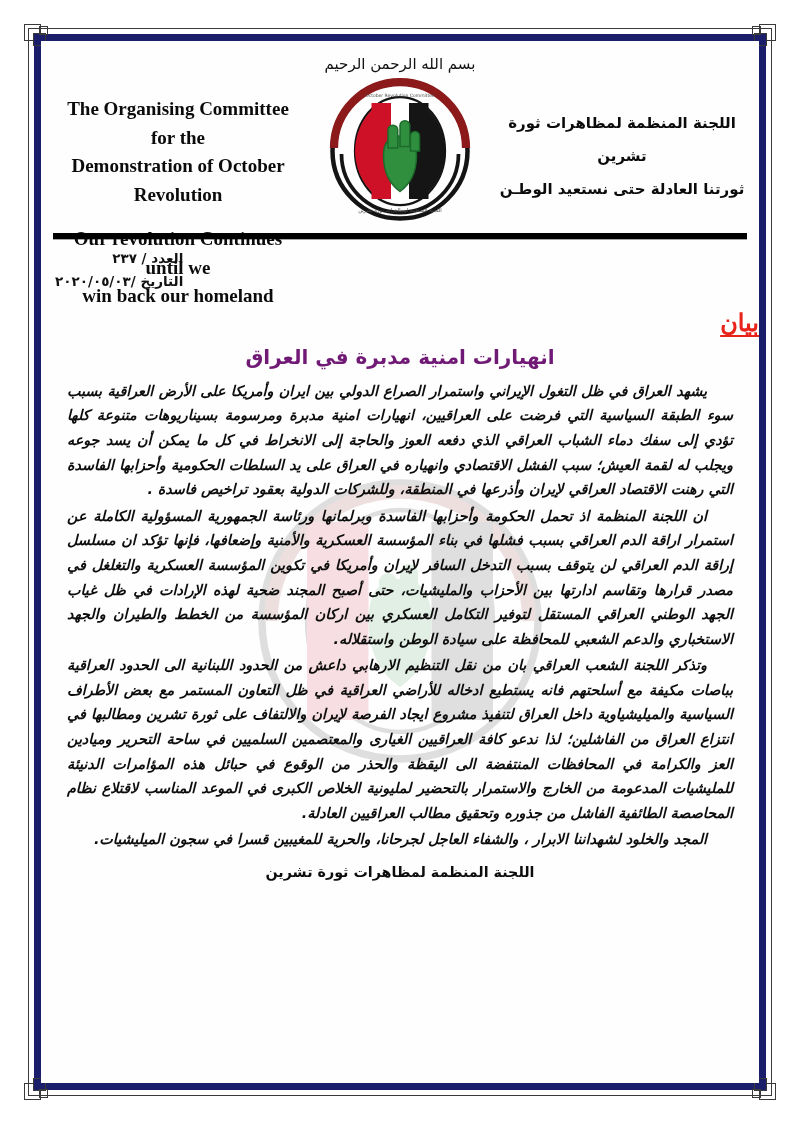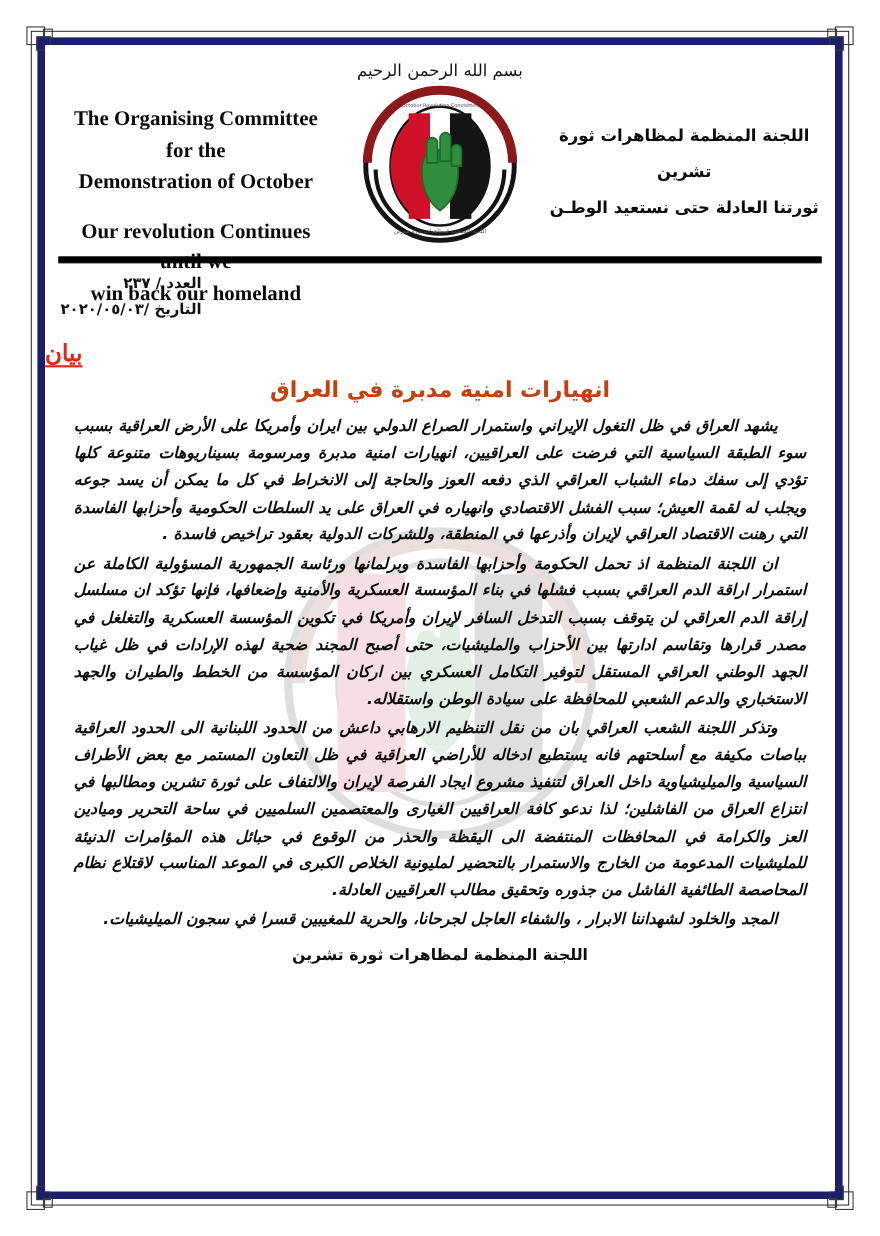--- a/index.html
+++ b/index.html
@@ -169,36 +169,36 @@
     font-size: 13.5px;
     line-height: 1.7;
     color: #111;
     text-align: right;
   }
 
   
   .title-main {
     position: relative;
     z-index: 2;
-    text-align: left;
+    text-align: right;
     direction: rtl;
     color: #e8231a;
     font-family: Liberation Serif, serif;
     font-weight: bold;
-    font-size: 21px;
+    font-size: 24px;
     margin-top: 16px;
     text-decoration: underline;
     text-underline-offset: 4px;
   }
   .title-sub {
     position: relative;
     z-index: 2;
     text-align: center;
     direction: rtl;
-    color: #c2410c;
+    color: #701a75;
     font-family: "DejaVu Sans", sans-serif;
     font-weight: bold;
     font-size: 20px;
     margin-top: 8px;
   }
 
   
   .body-text {
     position: relative;
     z-index: 2;
@@ -268,20 +268,21 @@
       <path d="M79,100 q0,-28 21,-28 q21,0 21,28 q0,30 -21,44 q-21,-14 -21,-44 z" fill="#2f8f3f"></path>
       <path d="M86,96 v-22 a6,6 0 0 1 12,0 v22 z M100,94 v-26 a6,6 0 0 1 12,0 v26 z" fill="#2f8f3f"></path>
     </svg>
 
     <div class="letterhead">
 
       <div class="lh-en">
         <div>
           <div>The Organising Committee for the</div>
           <div>Demonstration of October</div>
+          <div>Revolution</div>
         </div>
         <div class="en-block-2">
           <div>Our revolution Continues until we</div>
           <div>win back our homeland</div>
         </div>
       </div>
 
       <div class="lh-logo">
         <div class="basmala">بسم الله الرحمن الرحيم</div>
         <svg class="emblem" viewBox="0 0 200 200">

